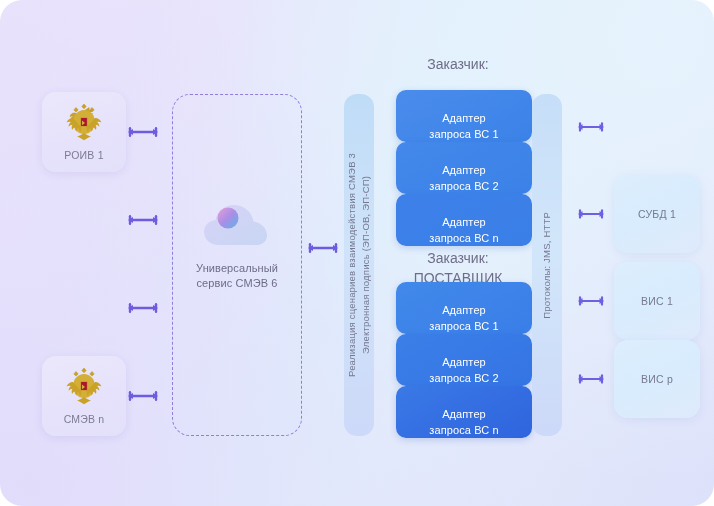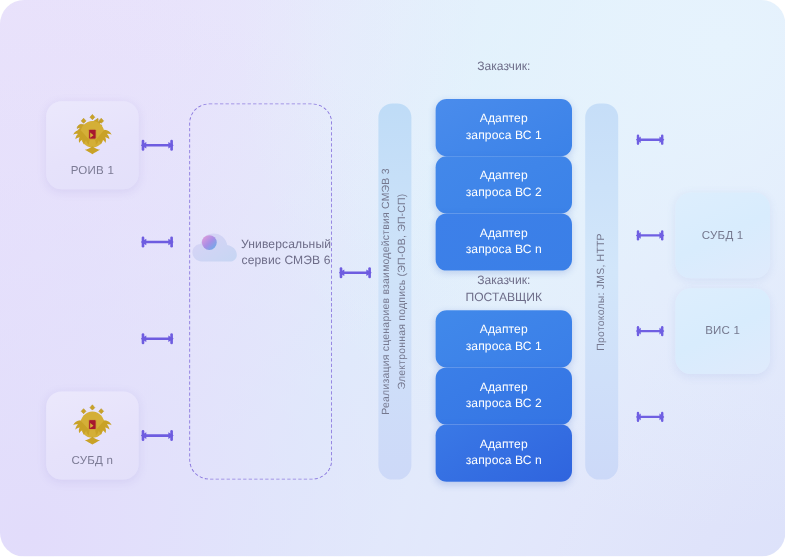--- a/index.html
+++ b/index.html
@@ -52,21 +52,21 @@
 
   
   #dashed {
     position: absolute;
     left: 172px; top: 94px; width: 130px; height: 342px;
     border: 1.6px dashed #8f7ee0;
     border-radius: 18px;
   }
   #cloudWrap {
     position: absolute; left: 0; right: 0; top: 104px;
-    display: flex; flex-direction: row; align-items: center;
+    display: flex; flex-direction: column; align-items: center;
   }
   #cloudWrap .cloudtext {
     margin-top: 10px; text-align: center; line-height: 1.38;
     font-size: 11px; color: #6d6c88; letter-spacing: .1px;
   }
 
   
   .vbar {
     position: absolute;
     border-radius: 13px;
@@ -87,27 +87,27 @@
   #vbar2 {
     left: 532px; top: 94px; width: 30px; height: 342px;
     background: linear-gradient(180deg, #c6def8 0%, #d2e6fa 45%, #ccd9f8 100%);
   }
 
   
   .grouphdr {
     position: absolute;
     left: 396px; width: 124px;
     text-align: center;
-    font-size: 11px; color: #6e6d89; line-height: 1.45;
+    font-size: 14px; color: #6e6d89; line-height: 1.45;
   }
   .adapter {
     position: absolute;
-    left: 396px; width: 124px; height: 52px;
+    left: 396px; width: 136px; height: 52px;
     border-radius: 10px;
-    display: flex; align-items: center; justify-content: center;
+    display: flex; align-items: flex-end; justify-content: center;
     text-align: center;
     color: #ffffff; font-size: 11px; line-height: 1.4;
     letter-spacing: .1px;
     box-shadow: 0 2px 7px rgba(50,90,190,0.22);
   }
 
   
   .rightbox {
     position: absolute;
     left: 614px; width: 86px; height: 78px;
@@ -156,21 +156,21 @@
       </g>
       <ellipse cx="20" cy="22" rx="11" ry="12" fill="#d4af37"></ellipse>
       <g fill="#c9a227">
         <path d="M9 18 c-3 0 -5.5 2 -6.5 4.5 1.4-.9 3-1.1 4.4-.6 -1.5 1.2 -2.4 3 -2.3 4.8 1-1.2 2.4-1.9 3.8-2 -.9 1.6 -1 3.6 -.2 5.2 .6-1.4 1.7-2.5 3-3 -.3 1.7 .2 3.5 1.3 4.7 .1-1.5 .8-2.9 1.9-3.8 .2 1.7 1.2 3.2 2.6 4 -.3-1.4 -.1-2.9 .6-4.1z"></path>
         <path d="M31 18 c3 0 5.5 2 6.5 4.5 -1.4-.9 -3-1.1 -4.4-.6 1.5 1.2 2.4 3 2.3 4.8 -1-1.2 -2.4-1.9 -3.8-2 .9 1.6 1 3.6 .2 5.2 -.6-1.4 -1.7-2.5 -3-3 .3 1.7 -.2 3.5 -1.3 4.7 -.1-1.5 -.8-2.9 -1.9-3.8 -.2 1.7 -1.2 3.2 -2.6 4 .3-1.4 .1-2.9 -.6-4.1z"></path>
       </g>
       <rect x="16.6" y="17.5" width="6.8" height="9" rx="1.1" fill="#a8182e" stroke="#d4af37" stroke-width="0.8"></rect>
       <path d="M18 20.5 l3 2.5 -3 2.2z" fill="#d4af37"></path>
       <path d="M20 33 c-2.5 2 -5 3 -7 3.2 2.5 1.4 5 2.6 7 4 2-1.4 4.5-2.6 7-4 -2-.2 -4.5-1.2 -7-3.2z" fill="#c9a227"></path>
     </svg>
-    <span class="lbl">СУБД n</span>
+    <span class="lbl">СМЭВ n</span>
   </div>
 
   <div class="arrow" style="left:126px; top:125px; width:34px;">
     <svg width="34" height="14" viewBox="0 0 34 14">
         <g stroke="#6e5ce0" stroke-width="2.4" stroke-linecap="round">
           <line x1="4" y1="7" x2="30" y2="7"></line>
           <line x1="4" y1="3.2" x2="4" y2="10.8"></line>
           <line x1="30" y1="3.2" x2="30" y2="10.8"></line>
         </g>
         <path d="M2 7 l5-3 v6z" fill="#6e5ce0"></path>
@@ -345,14 +345,17 @@
         <path d="M28 7 l-4.5-3 v6z" fill="#6f5fe2"></path>
       </svg>
   </div>
 
   <div class="rightbox" style="top:175px;">
     <span>СУБД 1</span>
   </div>
   <div class="rightbox" style="top:262px;">
     <span>ВИС 1</span>
   </div>
+  <div class="rightbox" style="top:340px;">
+    <span>ВИС р</span>
+  </div>
 
 </div>
 
 </body></html>

